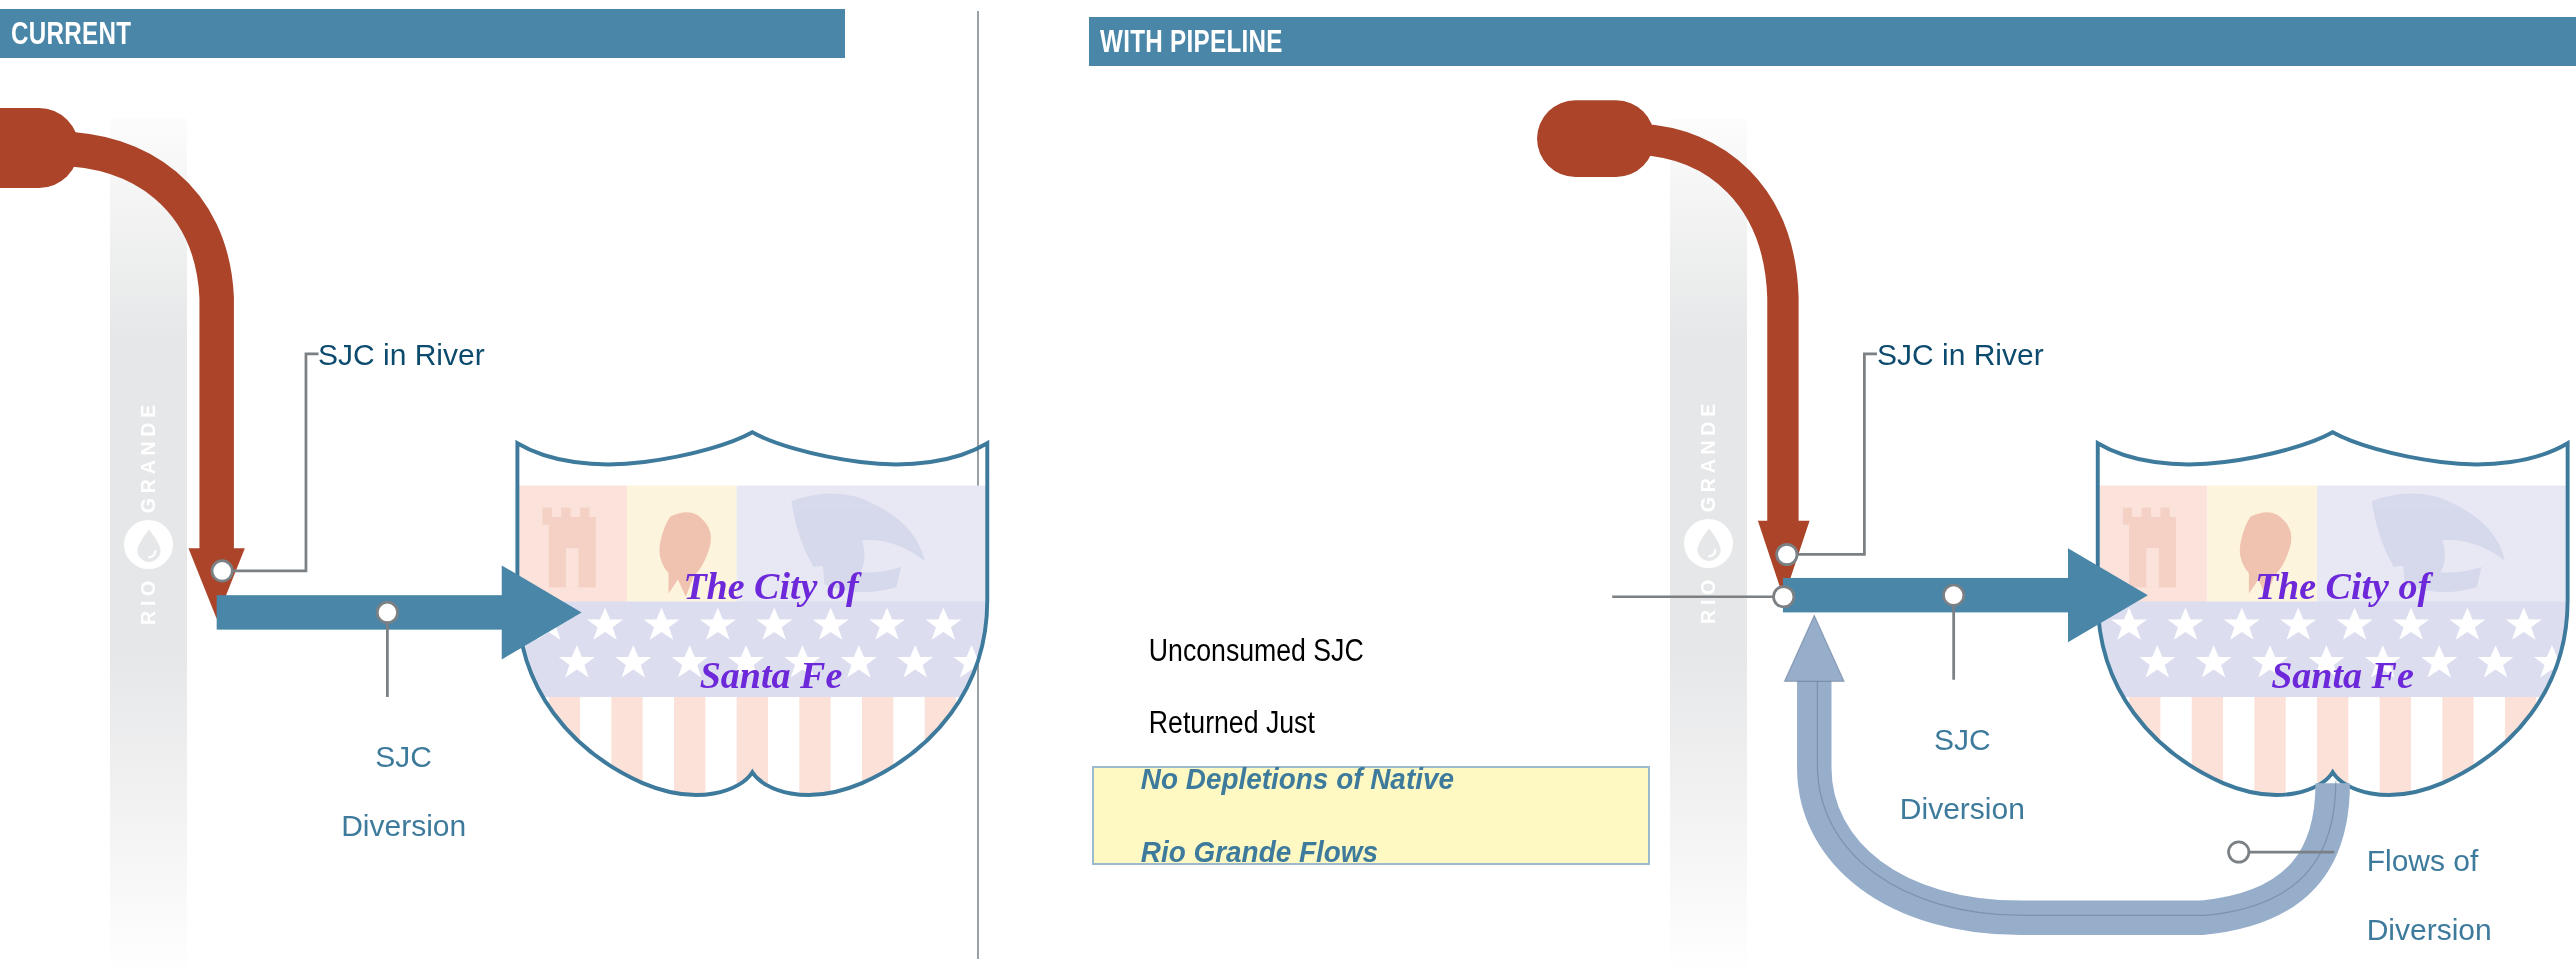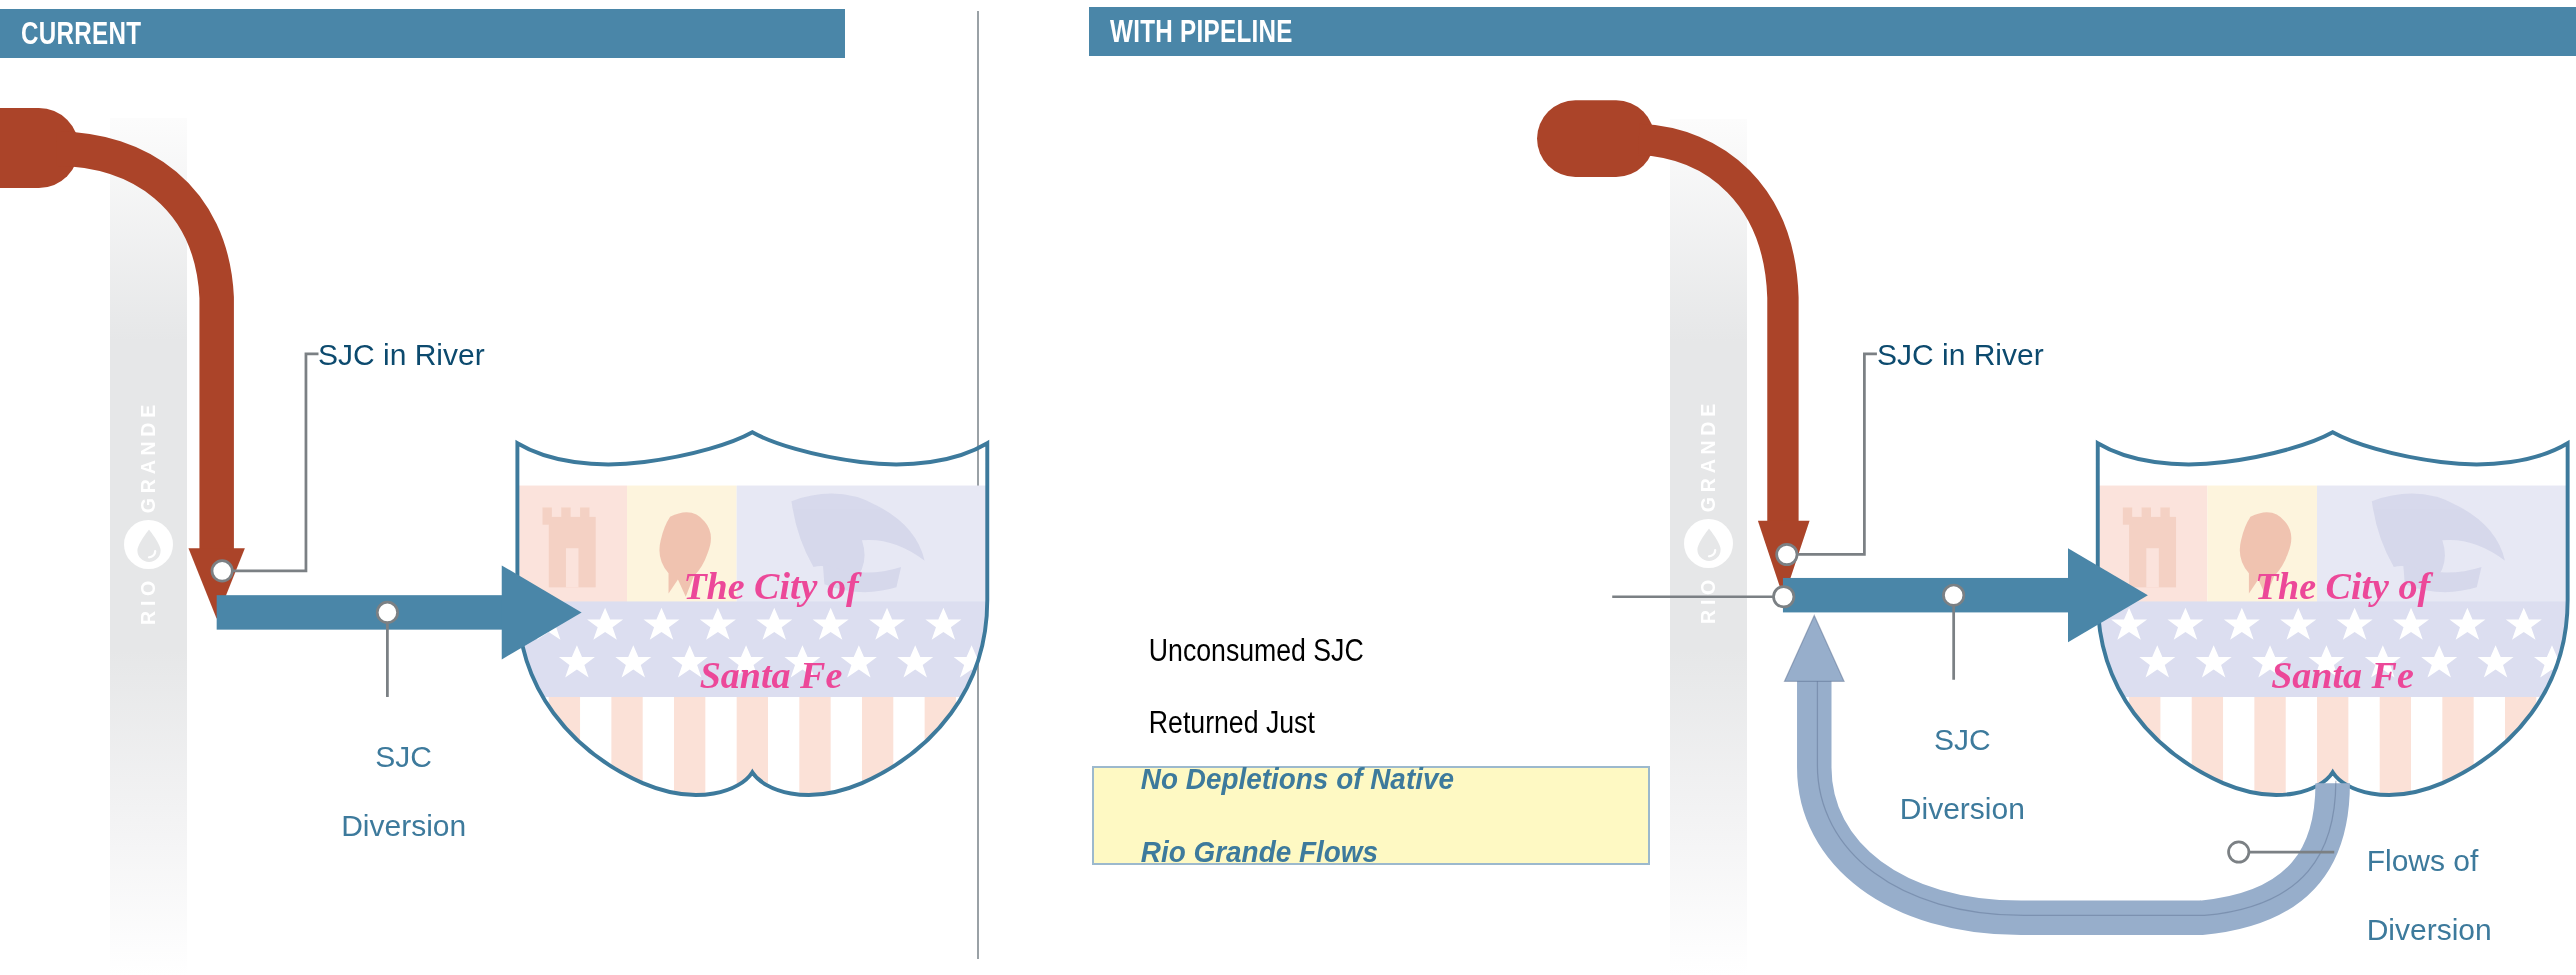--- a/index.html
+++ b/index.html
@@ -9,24 +9,24 @@
     -webkit-font-smoothing:antialiased;
   }
   .panel{position:absolute;top:0;height:975px;}
   #panel-current{left:0;width:971px;}
   #panel-pipeline{left:986px;width:1590px;}
 
   .hdr{
     position:absolute;left:0;height:49px;
     background:#4a86a8;color:#ffffff;
     display:flex;align-items:center;
-    box-sizing:border-box;padding-left:21px;
+    box-sizing:border-box;padding-left:11px;
   }
   #hdr-current{top:9.4px;width:845px;}
-  #hdr-pipeline{top:7px;left:103px;width:1487px;}
+  #hdr-pipeline{top:17px;left:103px;width:1487px;}
   .hdr-txt{
     font-size:31px;font-weight:700;letter-spacing:0.4px;
     line-height:1;white-space:nowrap;
     transform:scaleX(.78);transform-origin:left center;
   }
 
   .divider{
     position:absolute;left:977px;top:11px;width:1.6px;height:948px;
     background:#9aa1a6;
   }
@@ -71,21 +71,21 @@
   }
   .note-txt{
     color:#3d7a9c;font-size:30px;font-weight:700;font-style:italic;
     line-height:1.22;white-space:pre;padding-left:17px;
     transform:scaleX(.93);transform-origin:left center;
   }
 
   .crest-txt{
     position:absolute;text-align:center;
     font-family:"Liberation Serif","DejaVu Serif",serif;
-    font-weight:700;font-style:italic;color:#ec4899;
+    font-weight:700;font-style:italic;color:#6d28d9;
     font-size:38px;line-height:1.18;white-space:pre;
   }
 </style>
 </head>
 <body>
 
 <svg class="layer" width="2576" height="975" style="height:0">
   <defs>
     <clipPath id="clip-crest-L">
         <path d="M660,566 C700,590 760,598 822,590 C884,582 935,566 960,552 C985,566 1036,582 1098,590 C1160,598 1220,590 1260,566 L1260,766 C1260,880 1190,960 1100,1000 C1030,1030 975,1010 960,986 C945,1010 890,1030 820,1000 C730,960 660,880 660,766 Z"></path>

